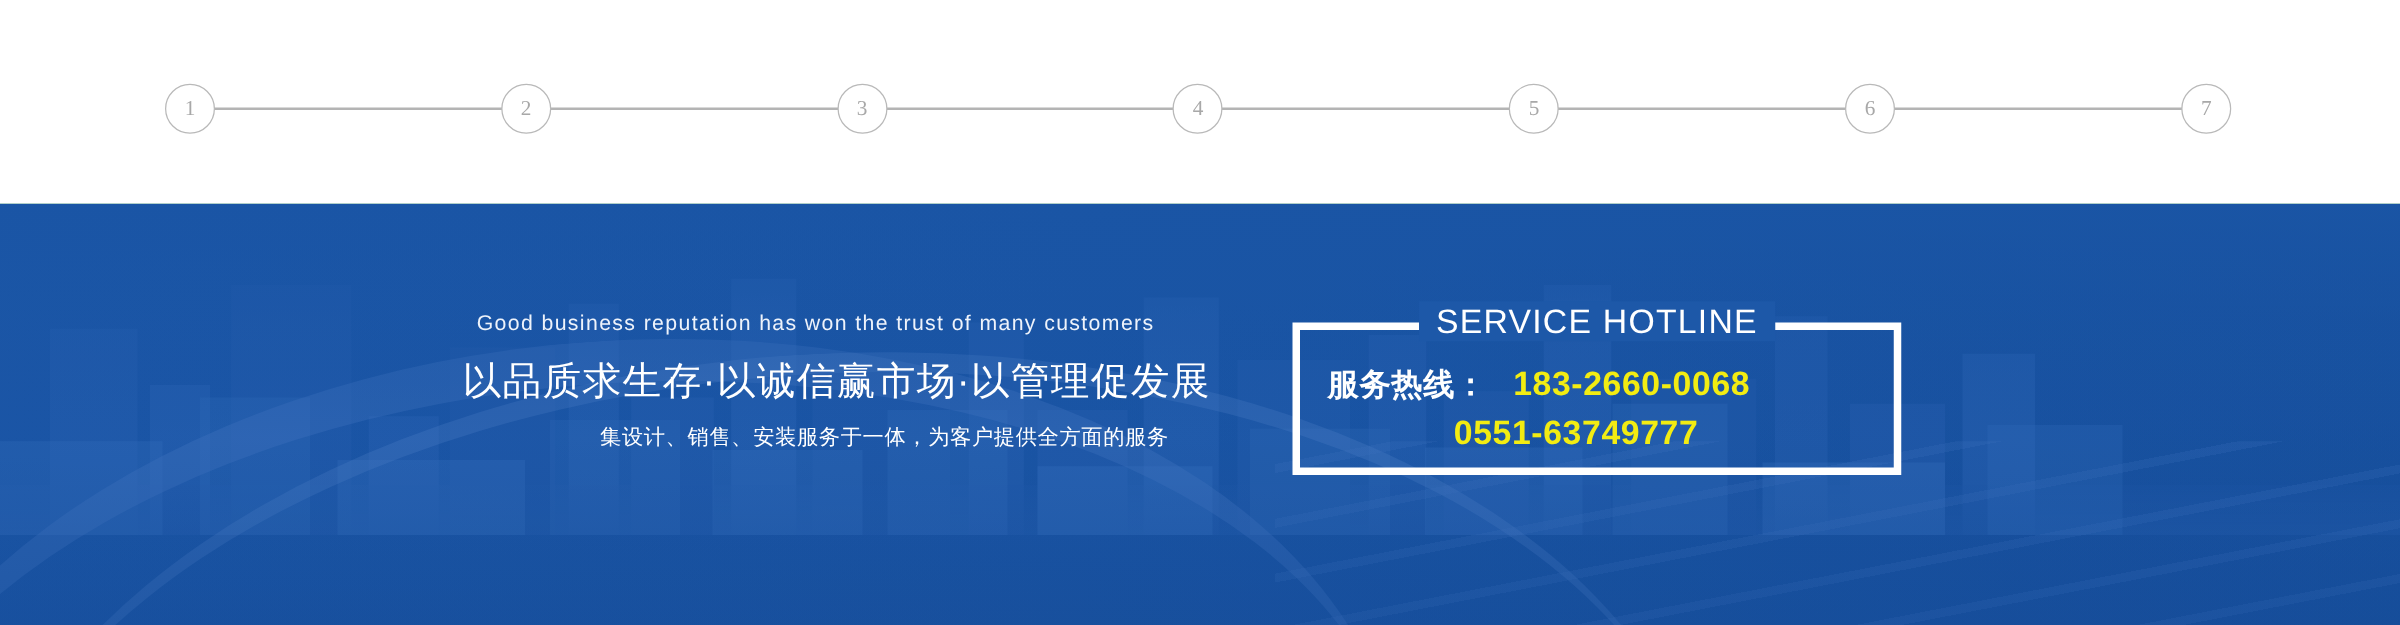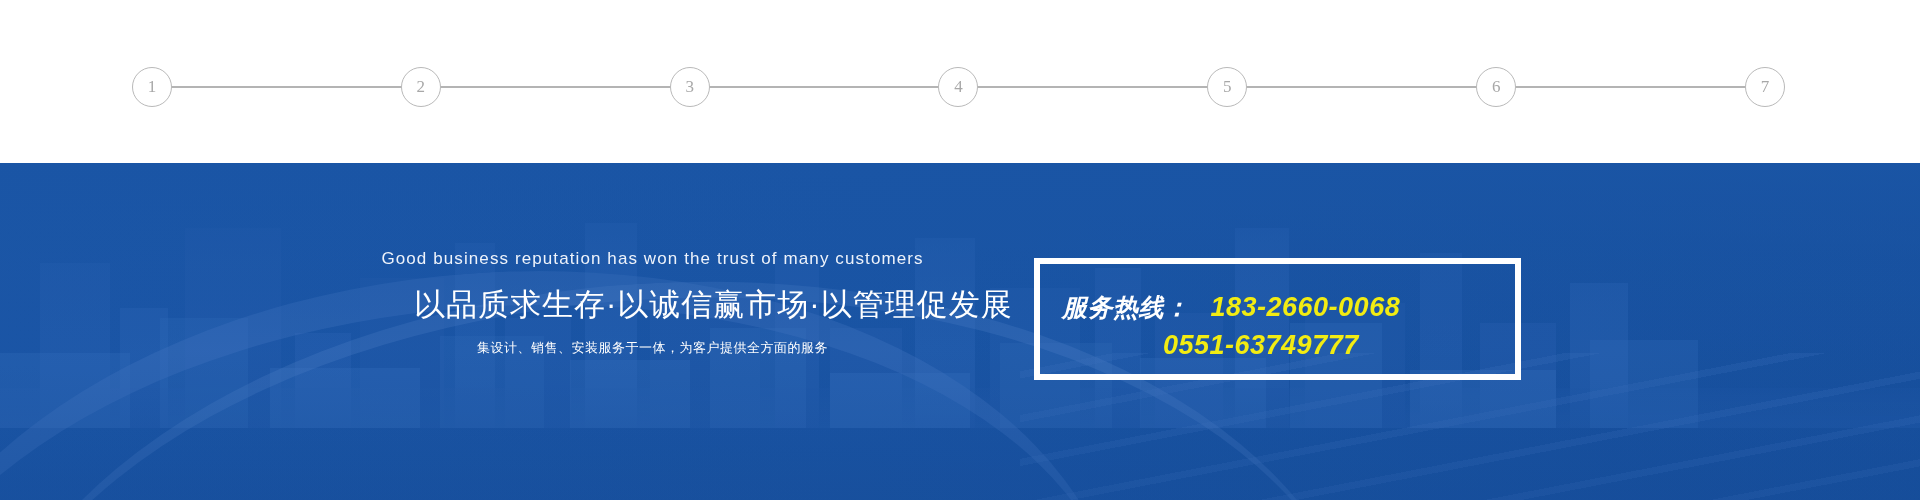--- a/index.html
+++ b/index.html
@@ -227,29 +227,29 @@
     white-space: nowrap;
   }
 
   .slogan-cn {
     margin-top: 17px;
     font-size: 31px;
     font-weight: 400;
     letter-spacing: 1px;
     line-height: 1.2;
     white-space: nowrap;
-    margin-left: 44px;
   }
 
   .slogan-sub {
     margin-top: 16px;
-    font-size: 13px;
+    font-size: 17px;
     letter-spacing: 0.5px;
     line-height: 1.2;
     white-space: nowrap;
+    text-align: right;
   }
 
   
   .hotline {
     position: absolute;
     left: 1034px;
     top: 95px;
     width: 487px;
     height: 122px;
   }
@@ -281,21 +281,20 @@
     top: 30px;
     width: 100%;
     padding-left: 28px;
   }
 
   .hotline-row {
     display: flex;
     align-items: baseline;
     line-height: 38px;
     white-space: nowrap;
-    font-style: italic;
   }
 
   .hotline-label {
     color: #ffffff;
     font-size: 25px;
     font-weight: bold;
     letter-spacing: 0.5px;
   }
 
   .hotline-number {
@@ -352,20 +351,21 @@
     <div class="banner-fade"></div>
 
     <div class="slogan">
       <div class="slogan-en">Good business reputation has won the trust of many customers</div>
       <div class="slogan-cn">以品质求生存·以诚信赢市场·以管理促发展</div>
       <div class="slogan-sub">集设计、销售、安装服务于一体，为客户提供全方面的服务</div>
     </div>
 
     <div class="hotline">
       <div class="hotline-frame"></div>
+      <div class="hotline-title">SERVICE  HOTLINE</div>
       <div class="hotline-rows">
         <div class="hotline-row">
           <span class="hotline-label">服务热线：</span>
           <span class="hotline-number">183-2660-0068</span>
         </div>
         <div class="hotline-row secondary">
           <span class="hotline-number">0551-63749777</span>
         </div>
       </div>
     </div>

